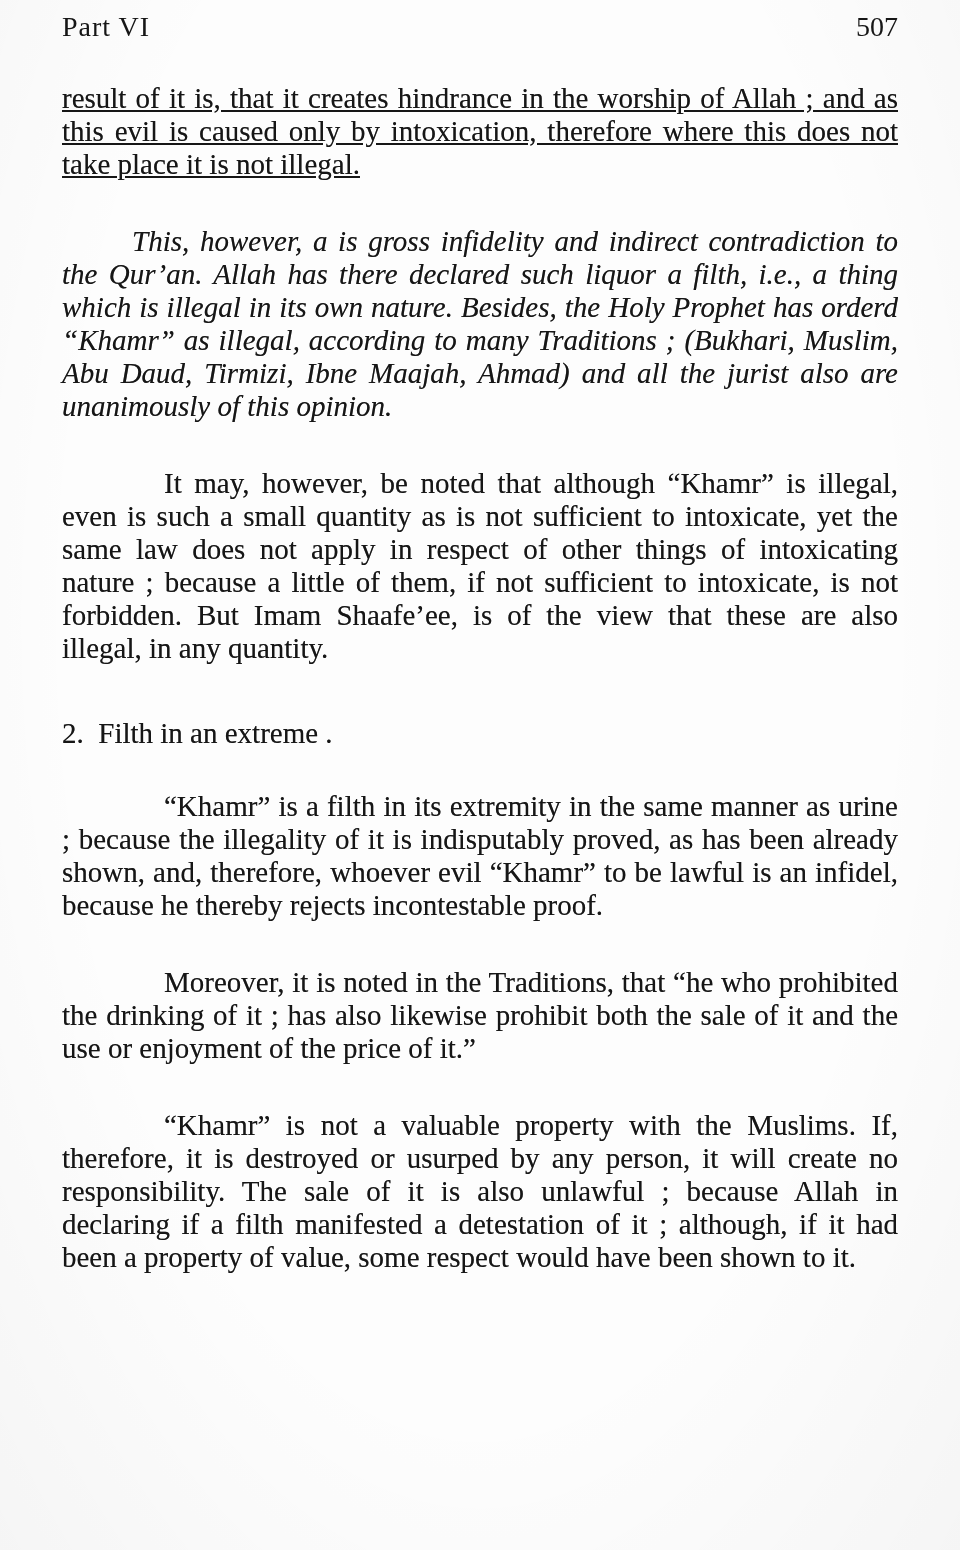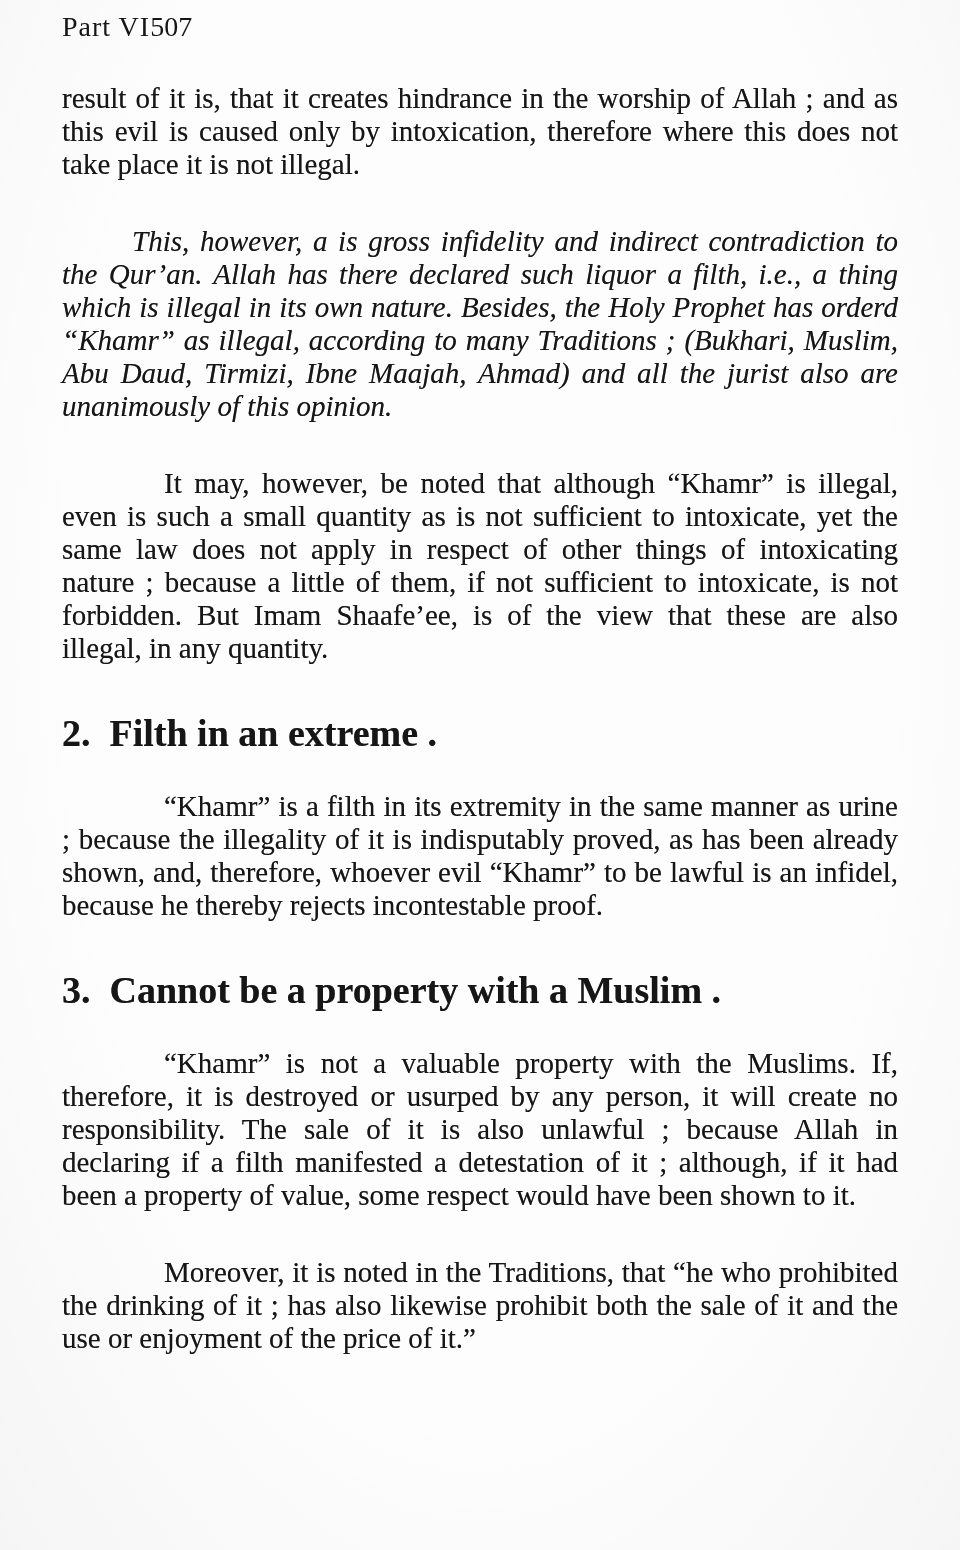--- a/index.html
+++ b/index.html
@@ -18,21 +18,21 @@
     width: 960px;
     height: 1550px;
     box-sizing: border-box;
     padding: 10px 62px 0 62px;
     background:
       radial-gradient(ellipse at 50% 40%, rgba(255,255,255,0) 60%, rgba(0,0,0,0.03) 100%),
       #fdfdfd;
   }
   .page-header {
     display: flex;
-    justify-content: flex-start;
+    justify-content: space-between;
     align-items: baseline;
     font-size: 28px;
     line-height: 34px;
     white-space: pre-wrap;
   }
   .page-header .part {
     letter-spacing: 1px;
   }
   .page-header .book-title {
     font-style: italic;
@@ -41,27 +41,27 @@
   .content {
     margin-top: 38px;
   }
   .para {
     font-size: 29px;
     line-height: 33px;
     text-align: justify;
     margin: 0 0 44px 0;
     text-shadow: 0 0 0.6px rgba(20,20,20,0.55);
   }
-  .indent-none { text-indent: 0; }
+  .indent-none { text-indent: 0; text-decoration: underline; }
   .indent-sm   { text-indent: 70px; font-style: italic; }
   .indent-lg   { text-indent: 102px; }
   .heading {
-    font-size: 38px;
+    font-size: 29px;
     line-height: 33px;
-    font-weight: bold;
+    font-weight: normal;
     margin: 52px 0 40px 0;
     white-space: pre-wrap;
     text-shadow: 0 0 0.6px rgba(20,20,20,0.55);
   }
 </style>
 </head>
 <body>
 
 <div class="page">
 
@@ -75,20 +75,19 @@
     <p class="para indent-none">result of it is, that it creates hindrance in the worship of Allah ; and as this evil is caused only by intoxication, therefore where this does not take place it is not illegal.</p>
 
     <p class="para indent-sm">This, however, a is gross infidelity and indirect contradiction to the Qur’an. Allah has there declared such liquor a filth, i.e., a thing which is illegal in its own nature. Besides, the Holy Prophet has orderd “Khamr” as illegal, according to many Traditions ; (Bukhari, Muslim, Abu Daud, Tirmizi, Ibne Maajah, Ahmad) and all the jurist also are unanimously of this opinion.</p>
 
     <p class="para indent-lg">It may, however, be noted that although “Khamr” is illegal, even is such a small quantity as is not sufficient to intoxicate, yet the same law does not apply in respect of other things of intoxicating nature ; because a little of them, if not sufficient to intoxicate, is not forbidden. But Imam Shaafe’ee, is of the view that these are also illegal, in any quantity.</p>
 
     <h2 class="heading">2.  Filth in an extreme .</h2>
 
     <p class="para indent-lg">“Khamr” is a filth in its extremity in the same manner as urine ; because the illegality of it is indisputably proved, as has been already shown, and, therefore, whoever evil “Khamr” to be lawful is an infidel, because he thereby rejects incontestable proof.</p>
 
-    <h2 class="heading">3.  Cannot be a property with a Muslim .</h2>
+
+    <p class="para indent-lg">Moreover, it is noted in the Traditions, that “he who prohibited the drinking of it ; has also likewise prohibit both the sale of it and the use or enjoyment of the price of it.”</p>
 
     <p class="para indent-lg">“Khamr” is not a valuable property with the Muslims. If, therefore, it is destroyed or usurped by any person, it will create no responsibility. The sale of it is also unlawful ; because Allah in declaring if a filth manifested a detestation of it ; although, if it had been a property of value, some respect would have been shown to it.</p>
-
-    <p class="para indent-lg">Moreover, it is noted in the Traditions, that “he who prohibited the drinking of it ; has also likewise prohibit both the sale of it and the use or enjoyment of the price of it.”</p>
 
   </div>
 </div>
 
 </body></html>

